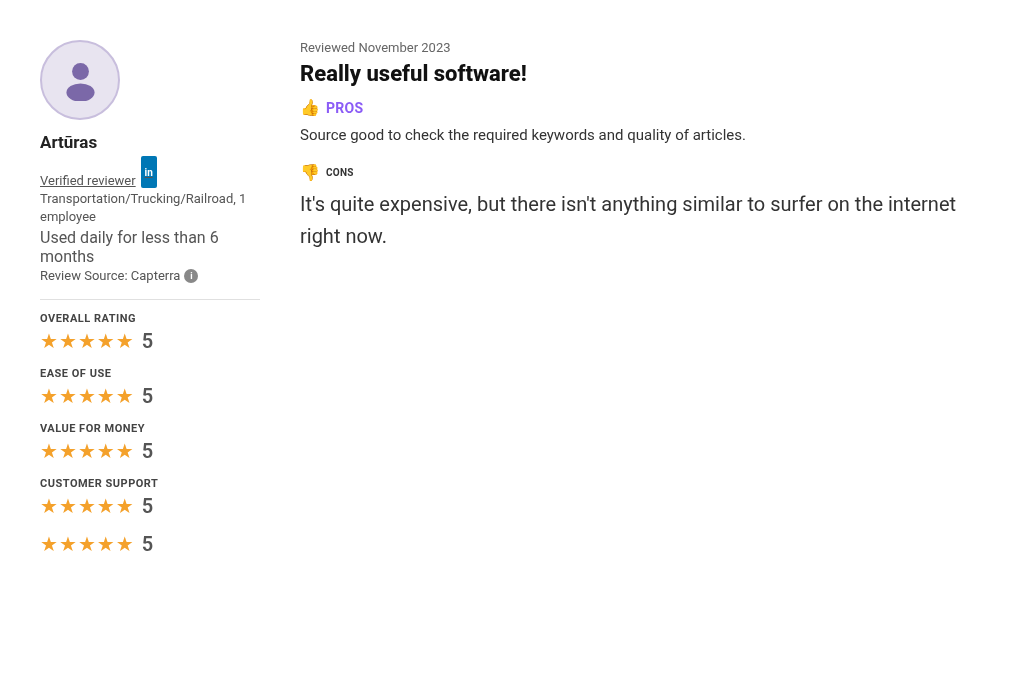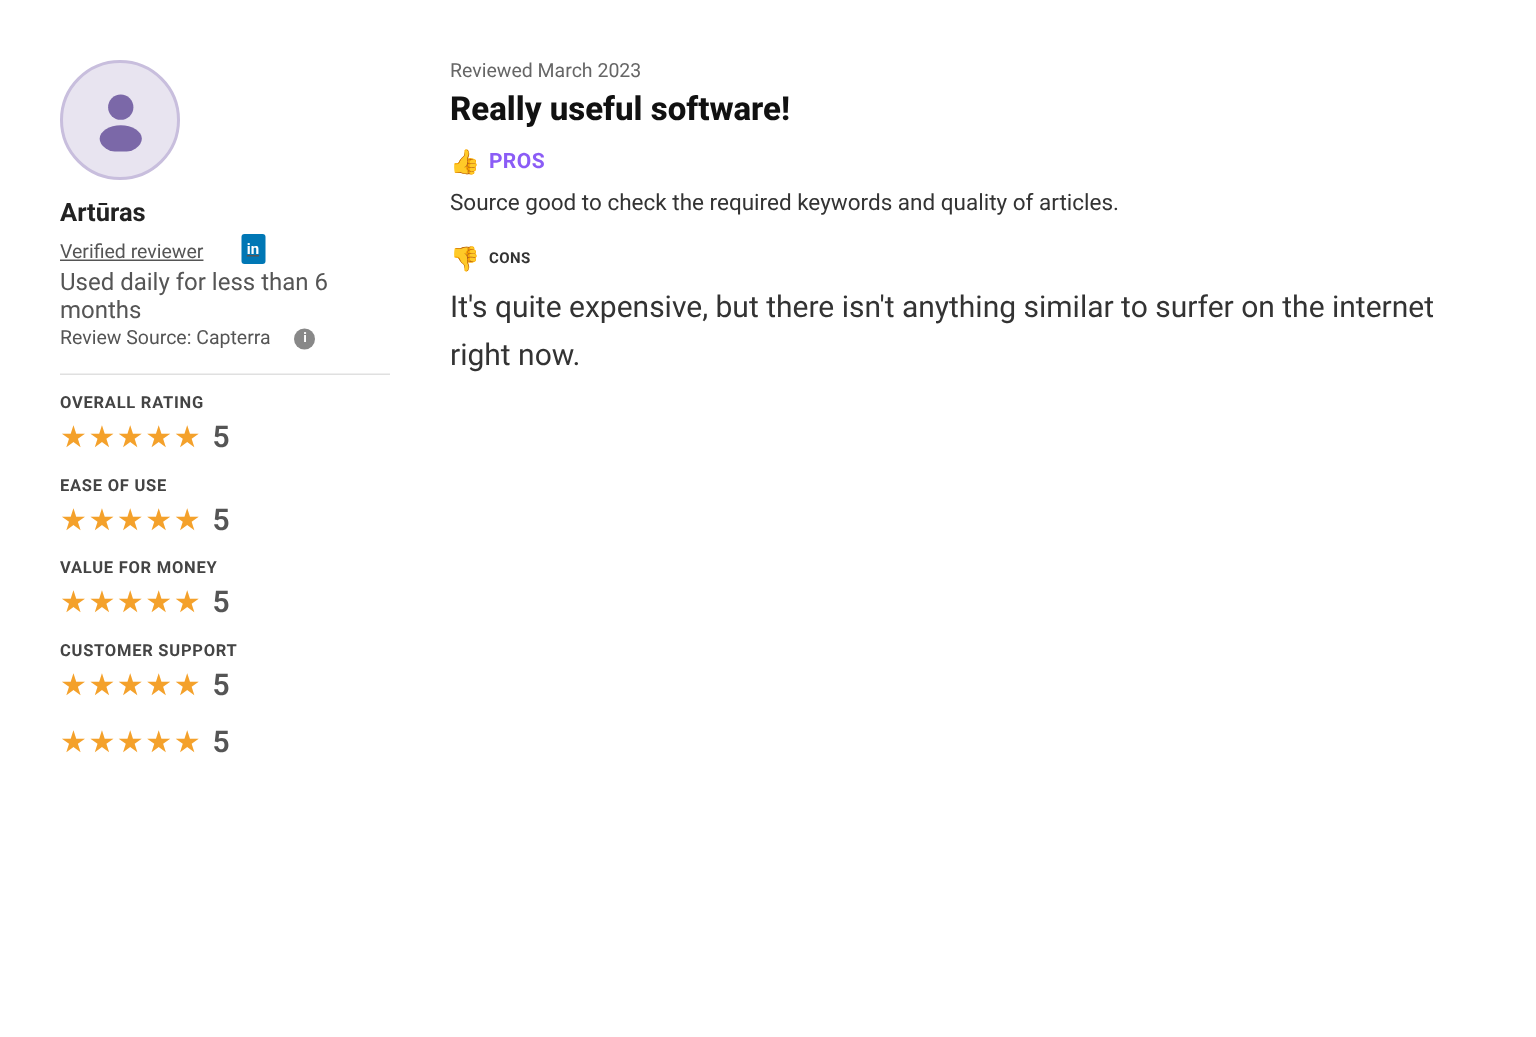--- a/index.html
+++ b/index.html
@@ -67,44 +67,43 @@
 
     .linkedin-badge {
       display: inline-flex;
       align-items: center;
       justify-content: center;
       background: #0077b5;
       color: white;
       font-size: 10px;
       font-weight: 700;
       width: 16px;
-      height: 20px;
+      height: 32px;
       border-radius: 2px;
-      margin-left: 20px;
     }
 
     .reviewer-industry {
       font-size: 13px;
       color: #555;
       line-height: 1.4;
       margin-bottom: 2px;
     }
 
     .reviewer-usage {
       font-size: 16px;
       color: #555;
       margin-bottom: 2px;
     }
 
     .reviewer-source {
       font-size: 13px;
       color: #555;
       display: flex;
       align-items: center;
-      gap: 16px;
+      gap: 4px;
       margin-bottom: 16px;
     }
 
     .info-icon {
       display: inline-flex;
       align-items: center;
       justify-content: center;
       width: 14px;
       height: 14px;
       border-radius: 50%;
@@ -247,20 +246,21 @@
       </span>
     </div>
 
     <div class="reviewer-name">Artūras</div>
 
     <div class="reviewer-verified">
       <span>Verified reviewer</span>
       <span class="linkedin-badge">in</span>
     </div>
 
+    <div class="reviewer-industry">Transportation/Trucking/Railroad, 1 employee</div>
     <div class="reviewer-usage">Used daily for less than 6 months</div>
 
     <div class="reviewer-source">
       <span>Review Source: Capterra</span>
       <span class="info-icon">i</span>
     </div>
 
     <hr class="divider-line">
 
     <div class="rating-section">
@@ -329,21 +329,21 @@
           <span class="star">★</span>
         </div>
         <span class="rating-number">5</span>
       </div>
     </div>
 
   </div>
 
   <div class="right-column">
 
-    <div class="review-date">Reviewed March 2023</div>
+    <div class="review-date">Reviewed November 2023</div>
     <div class="review-title">Really useful software!</div>
 
     <div class="pros-section">
       <div class="pros-header">
         <span class="thumbs-icon">👍</span>
         <span class="pros-label">PROS</span>
       </div>
       <p class="pros-text">Source good to check the required keywords and quality of articles.</p>
     </div>
 

